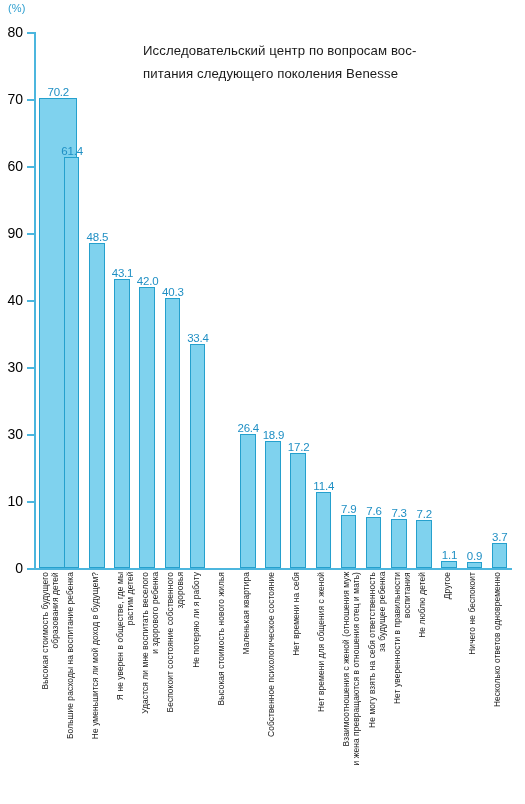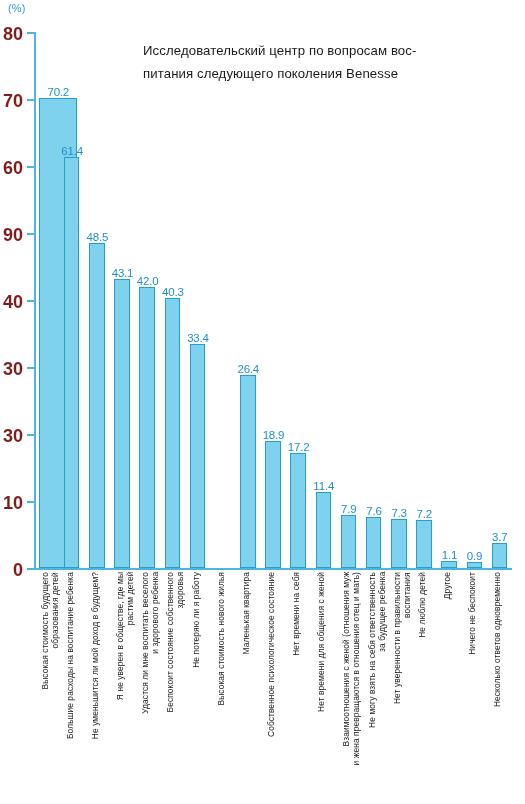--- a/index.html
+++ b/index.html
@@ -65,24 +65,23 @@
     left: -7px;
     width: 7px;
     height: 1.5px;
     background: #4cb6de;
   }
   .tick-label {
     position: absolute;
     right: 100%;
     top: -8px;
     margin-right: 4px;
-    font-size: 18px;
-    color: #7f1d1d;
+    font-size: 14px;
+    color: #000000;
     white-space: nowrap;
-    font-weight: bold;
   }
 
   
   .bar {
     position: absolute;
     bottom: 0;
     background: #7fd2ee;
     border: 1.2px solid #25a0cd;
     box-sizing: border-box;
   }
@@ -192,21 +191,21 @@
       </div>
       <div class="bar" style="left: 105.461px; width: 15.5px; height: 281.4px;">
         <div class="bar-value">42.0</div>
       </div>
       <div class="bar" style="left: 130.618px; width: 15.5px; height: 270.01px;">
         <div class="bar-value">40.3</div>
       </div>
       <div class="bar" style="left: 155.776px; width: 15.5px; height: 223.78px;">
         <div class="bar-value">33.4</div>
       </div>
-      <div class="bar" style="left: 206.092px; width: 15.5px; height: 193px;">
+      <div class="bar" style="left: 206.092px; width: 15.5px; height: 134px;">
         <div class="bar-value">26.4</div>
       </div>
       <div class="bar" style="left: 231.25px; width: 15.5px; height: 126.63px;">
         <div class="bar-value">18.9</div>
       </div>
       <div class="bar" style="left: 256.408px; width: 15.5px; height: 115.24px;">
         <div class="bar-value">17.2</div>
       </div>
       <div class="bar" style="left: 281.566px; width: 15.5px; height: 76.38px;">
         <div class="bar-value">11.4</div>

